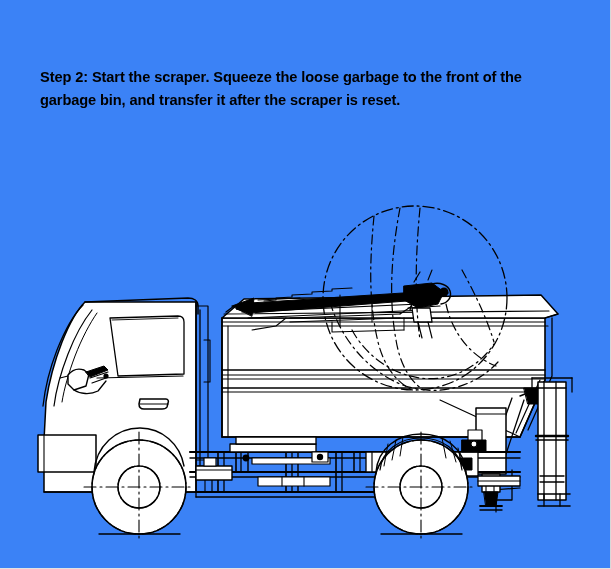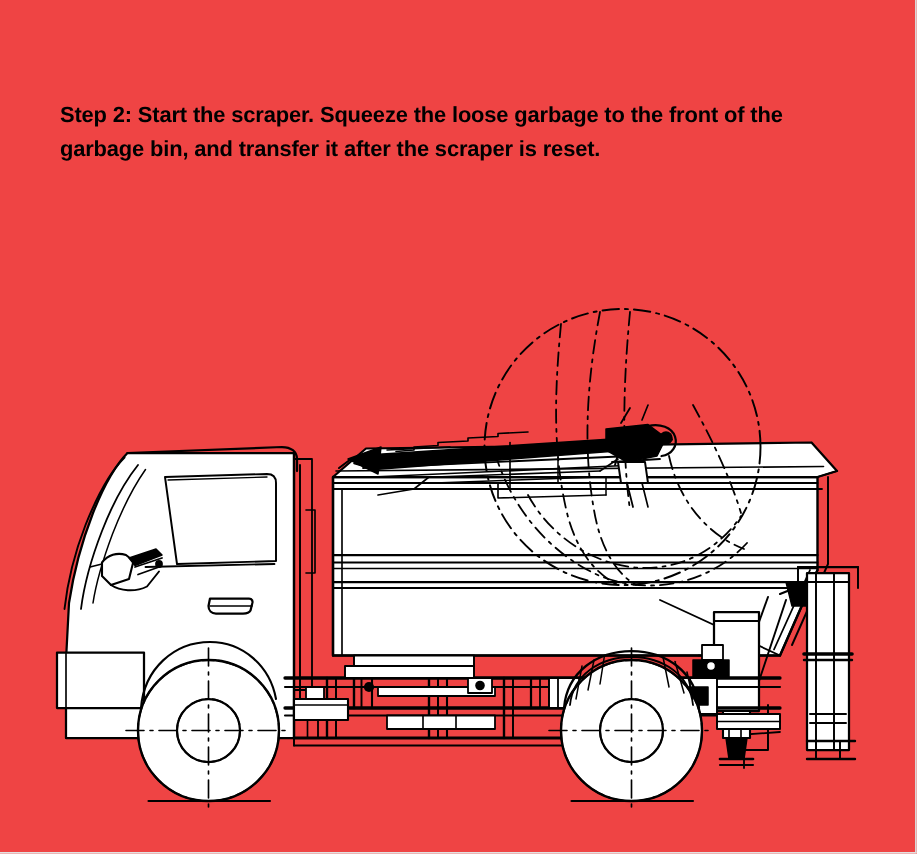--- a/index.html
+++ b/index.html
@@ -11,21 +11,21 @@
     width: 611px;
     height: 569px;
     overflow: hidden;
     font-family: "Liberation Sans", sans-serif;
     position: relative;
   }
   #page {
     position: relative;
     width: 611px;
     height: 569px;
-    background: #ef4444;
+    background: #3b82f6;
     box-sizing: border-box;
     border-right: 1px solid #d8d8d8;
     border-bottom: 1px solid #e2e2e2;
     overflow: hidden;
   }
   #instruction {
     position: absolute;
     left: 40px;
     top: 66px;
     width: 534px;

